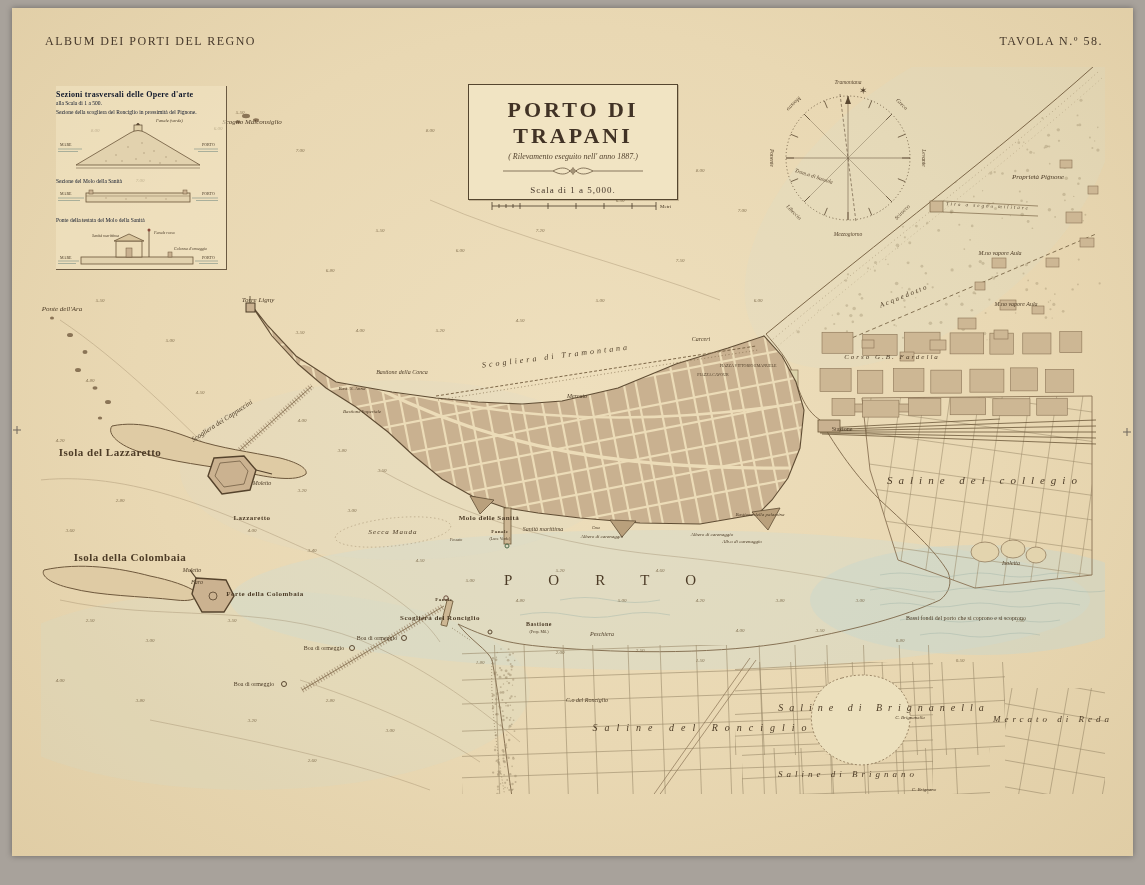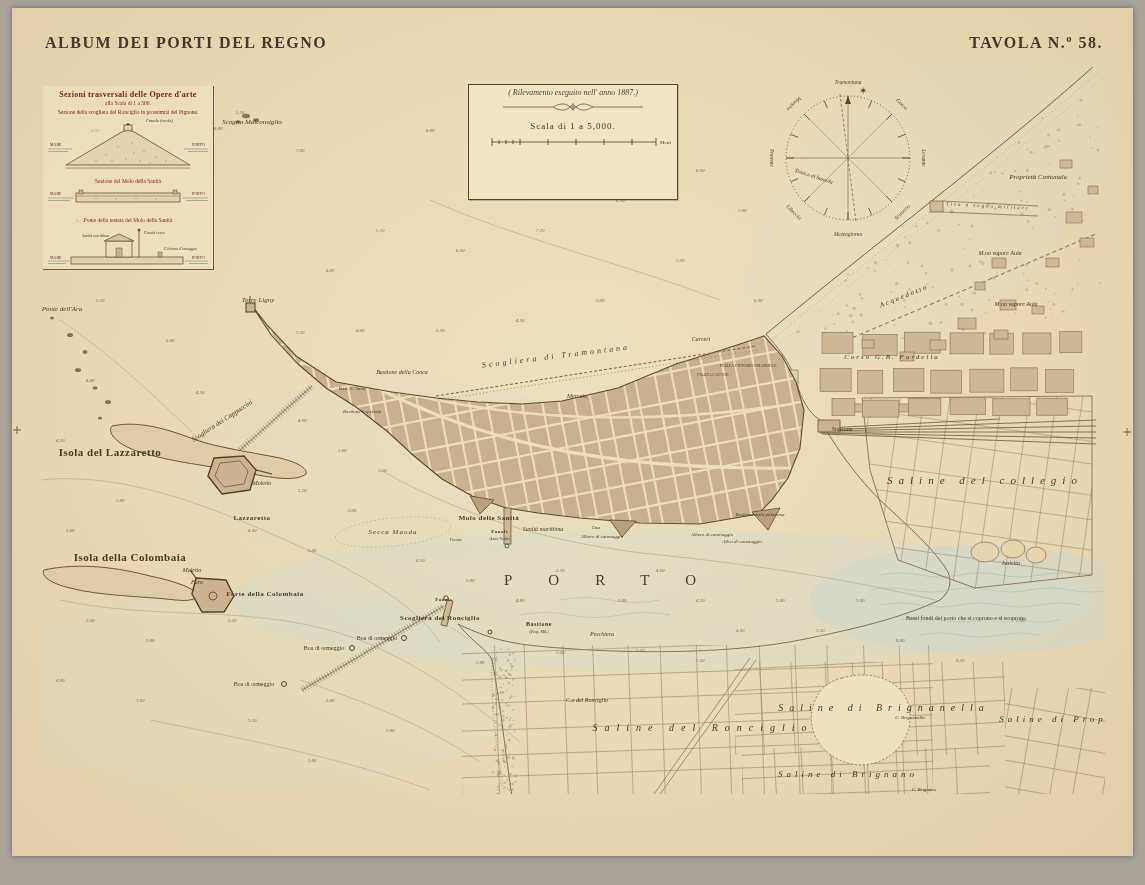--- a/index.html
+++ b/index.html
@@ -7,22 +7,22 @@
     width:1145px;height:885px;position:relative;overflow:hidden;
     background:#a8a29b;
     font-family:"Liberation Serif",serif;
   }
   #paper{
     position:absolute;left:12px;top:8px;width:1121px;height:848px;
     background:radial-gradient(ellipse at 50% 45%, #eedfbd 0%, #e9d8b3 55%, #e0cda5 100%);
     box-shadow:0 0 6px rgba(0,0,0,.35);
   }
   .hdr{
-    position:absolute;top:34px;font-size:16px;letter-spacing:1.5px;color:#46382a;
-    font-weight:bold;font-family:"Liberation Serif",serif;
+    position:absolute;top:34px;font-size:12px;letter-spacing:1.5px;color:#46382a;
+    font-weight:normal;font-family:"Liberation Serif",serif;
   }
   #mapsvg{position:absolute;left:0;top:0;}
   #labels{position:absolute;left:0;top:0;width:1145px;height:885px;pointer-events:none;}
   .lbl{position:absolute;white-space:nowrap;color:#4d3c27;font-family:"Liberation Serif",serif;}
   .c-i{font-style:italic;}
   .c-b{font-weight:bold;letter-spacing:.5px;}
   .c-n{}
   .snd{position:absolute;font:italic 5px "Liberation Serif",serif;color:#6b5738;opacity:.8;white-space:nowrap;}
   
   #titleblock{
@@ -30,24 +30,24 @@
     background:#f1e4c3;border:1px solid #55462f;box-shadow:1px 1px 0 rgba(80,60,30,.25);
     text-align:center;color:#45362a;
   }
   #tb-title{font-size:22px;font-weight:bold;letter-spacing:3px;margin-top:12px;color:#413225;}
   #tb-sub{font-size:8px;font-style:italic;margin-top:3px;color:#54432f;}
   #tb-scala{font-size:9px;margin-top:4px;letter-spacing:1px;}
   #tb-flourish{margin-top:2px;}
   #tb-bar{position:relative;width:170px;height:10px;margin:3px auto 0;}
   
   #legend{
-    position:absolute;left:43px;top:86px;width:170px;height:183px;
+    position:absolute;left:56px;top:86px;width:170px;height:183px;
     border-right:1px solid #6b5a42;border-bottom:1px solid #6b5a42;
     background:rgba(243,229,197,.55);
-    text-align:center;color:#7f1d1d;
+    color:#0f172a;
   }
   .lg-title{font-size:8px;font-weight:bold;margin-top:4px;letter-spacing:.3px;}
   .lg-sub{font-size:5.5px;margin-top:1px;}
   .lg-cap{font-size:5.5px;margin-top:3px;}
   
   #compass{position:absolute;left:762px;top:72px;width:172px;height:172px;}
   .wind{position:absolute;font:italic 5.5px "Liberation Serif",serif;color:#5a4730;white-space:nowrap;}
 </style>
 </head>
 <body>
@@ -902,21 +902,21 @@
     <div class="lbl c-i" style="left: 556px; top: 356px; font-size: 8px; letter-spacing: 3px; transform: translate(-50%, -50%) rotate(-7deg);">Scogliera di Tramontana</div>
     <div class="lbl c-i" style="left: 577px; top: 396px; font-size: 6px; transform: translate(-50%, -50%);">Mercato</div>
     <div class="lbl c-i" style="left: 701px; top: 339px; font-size: 6px; transform: translate(-50%, -50%);">Carceri</div>
     <div class="lbl c-n" style="left: 713px; top: 374px; font-size: 4px; transform: translate(-50%, -50%);">PIAZZA CAVOUR</div>
     <div class="lbl c-n" style="left: 748px; top: 365px; font-size: 4px; transform: translate(-50%, -50%);">PIAZZA VITTORIO EMANUELE</div>
     <div class="lbl c-i" style="left: 760px; top: 514px; font-size: 5px; transform: translate(-50%, -50%);">Bastione della palazzina</div>
     <div class="lbl c-i" style="left: 892px; top: 357px; font-size: 7px; letter-spacing: 2px; transform: translate(-50%, -50%);">Corso G.B. Fardella</div>
     <div class="lbl c-n" style="left: 842px; top: 429px; font-size: 6px; transform: translate(-50%, -50%);">Stazione</div>
     <div class="lbl c-i" style="left: 904px; top: 296px; font-size: 7px; letter-spacing: 2px; transform: translate(-50%, -50%) rotate(-22deg);">Acquedotto</div>
     <div class="lbl c-i" style="left: 988px; top: 206px; font-size: 5px; letter-spacing: 2px; transform: translate(-50%, -50%) rotate(3deg);">Tiro a segno militare</div>
-    <div class="lbl c-i" style="left: 1038px; top: 177px; font-size: 7px; transform: translate(-50%, -50%);">Proprietà Comunale</div>
+    <div class="lbl c-i" style="left: 1038px; top: 177px; font-size: 7px; transform: translate(-50%, -50%);">Proprietà Pignone</div>
     <div class="lbl c-i" style="left: 1000px; top: 253px; font-size: 6px; transform: translate(-50%, -50%);">M.no vapore Aula</div>
     <div class="lbl c-i" style="left: 1016px; top: 304px; font-size: 6px; transform: translate(-50%, -50%);">M.no vapore Aula</div>
     <div class="lbl c-i" style="left: 985px; top: 480px; font-size: 11px; letter-spacing: 6px; transform: translate(-50%, -50%);">Saline del collegio</div>
     <div class="lbl c-i" style="left: 1011px; top: 563px; font-size: 6px; transform: translate(-50%, -50%);">Isoletta</div>
     <div class="lbl c-n" style="left: 966px; top: 618px; font-size: 6px; transform: translate(-50%, -50%);">Bassi fondi del porto che si coprono e si scoprono</div>
     <div class="lbl c-n" style="left: 618px; top: 580px; font-size: 15px; letter-spacing: 36px; transform: translate(-50%, -50%);">PORTO</div>
     <div class="lbl c-b" style="left: 489px; top: 518px; font-size: 7px; transform: translate(-50%, -50%);">Molo delle Sanità</div>
     <div class="lbl c-b" style="left: 500px; top: 531px; font-size: 5px; transform: translate(-50%, -50%);">Fanale</div>
     <div class="lbl c-n" style="left: 500px; top: 538px; font-size: 4px; transform: translate(-50%, -50%);">(Luce Verde)</div>
     <div class="lbl c-i" style="left: 543px; top: 529px; font-size: 6px; transform: translate(-50%, -50%);">Sanità marittima</div>
@@ -928,21 +928,21 @@
     <div class="lbl c-i" style="left: 456px; top: 539px; font-size: 4px; transform: translate(-50%, -50%);">Fossato</div>
     <div class="lbl c-b" style="left: 444px; top: 599px; font-size: 5px; transform: translate(-50%, -50%);">Fanale</div>
     <div class="lbl c-b" style="left: 440px; top: 618px; font-size: 7px; transform: translate(-50%, -50%);">Scogliera del Ronciglio</div>
     <div class="lbl c-b" style="left: 539px; top: 624px; font-size: 6px; transform: translate(-50%, -50%);">Bastione</div>
     <div class="lbl c-n" style="left: 539px; top: 631px; font-size: 4px; transform: translate(-50%, -50%);">(Prop. Mil.)</div>
     <div class="lbl c-i" style="left: 602px; top: 634px; font-size: 6px; transform: translate(-50%, -50%);">Peschiera</div>
     <div class="lbl c-i" style="left: 587px; top: 700px; font-size: 6px; transform: translate(-50%, -50%);">C.o del Ronciglio</div>
     <div class="lbl c-i" style="left: 703px; top: 727px; font-size: 10px; letter-spacing: 7px; transform: translate(-50%, -50%);">Saline del Ronciglio</div>
     <div class="lbl c-i" style="left: 884px; top: 692px; font-size: 10px; letter-spacing: 6px; transform: translate(-50%, -50%); margin-top: 15px;">Saline di Brignanella</div>
     <div class="lbl c-i" style="left: 910px; top: 717px; font-size: 5px; transform: translate(-50%, -50%);">C. Brignanella</div>
-    <div class="lbl c-i" style="left: 1053px; top: 719px; font-size: 9px; letter-spacing: 4px; transform: translate(-50%, -50%);">Saline di Prop</div>
+    <div class="lbl c-i" style="left: 1053px; top: 719px; font-size: 9px; letter-spacing: 4px; transform: translate(-50%, -50%);">Mercato di Reda</div>
     <div class="lbl c-i" style="left: 848px; top: 774px; font-size: 9px; letter-spacing: 4px; transform: translate(-50%, -50%);">Saline di Brignano</div>
     <div class="lbl c-i" style="left: 924px; top: 789px; font-size: 5px; transform: translate(-50%, -50%);">C. Brignano</div>
     <div class="lbl c-n" style="left: 324px; top: 648px; font-size: 6px; transform: translate(-50%, -50%);">Boa di ormeggio</div>
     <div class="lbl c-n" style="left: 377px; top: 638px; font-size: 6px; transform: translate(-50%, -50%);">Boa di ormeggio</div>
     <div class="lbl c-n" style="left: 254px; top: 684px; font-size: 6px; transform: translate(-50%, -50%);">Boa di ormeggio</div>
     <div class="snd" style="left: 218px; top: 128px; transform: translate(-50%, -50%);">6.00</div>
     <div class="snd" style="left: 240px; top: 112px; transform: translate(-50%, -50%);">5.50</div>
     <div class="snd" style="left: 300px; top: 150px; transform: translate(-50%, -50%);">7.00</div>
     <div class="snd" style="left: 430px; top: 130px; transform: translate(-50%, -50%);">8.00</div>
     <div class="snd" style="left: 500px; top: 160px; transform: translate(-50%, -50%);">7.50</div>
@@ -1003,20 +1003,21 @@
     <div class="snd" style="left: 640px; top: 650px; transform: translate(-50%, -50%);">2.50</div>
     <div class="snd" style="left: 560px; top: 652px; transform: translate(-50%, -50%);">2.00</div>
     <div class="snd" style="left: 480px; top: 662px; transform: translate(-50%, -50%);">1.80</div>
     <div class="snd" style="left: 700px; top: 660px; transform: translate(-50%, -50%);">1.50</div>
     <div class="snd" style="left: 900px; top: 640px; transform: translate(-50%, -50%);">0.80</div>
     <div class="snd" style="left: 960px; top: 660px; transform: translate(-50%, -50%);">0.50</div>
     <div class="snd" style="left: 1020px; top: 620px; transform: translate(-50%, -50%);">1.00</div>
   </div>
 
 <div id="titleblock">
+  <div id="tb-title">PORTO DI TRAPANI</div>
   <div id="tb-sub">( Rilevamento eseguito nell' anno 1887.)</div>
   <div id="tb-flourish">
     <svg width="150" height="12" viewBox="0 0 150 12">
       <path d="M5,6 H55 M95,6 H145" stroke="#5a4730" stroke-width="0.7"></path>
       <path d="M55,6 C62,2 68,2 72,6 C68,10 62,10 55,6 Z M95,6 C88,2 82,2 78,6 C82,10 88,10 95,6 Z" fill="none" stroke="#5a4730" stroke-width="0.7"></path>
       <circle cx="75" cy="6" r="2.2" fill="none" stroke="#5a4730" stroke-width="0.7"></circle>
       <path d="M75,2 v8 M71,6 h8" stroke="#5a4730" stroke-width="0.6"></path>
     </svg>
   </div>
   <div id="tb-scala">Scala di 1 a 5,000.</div>

